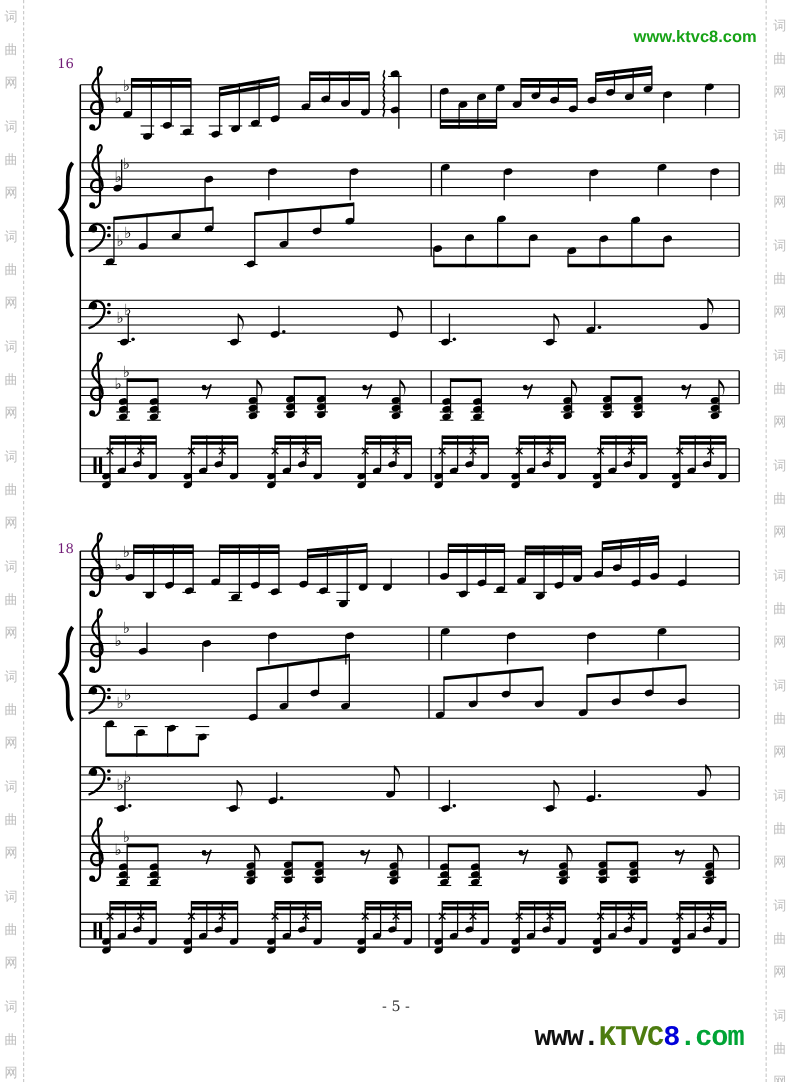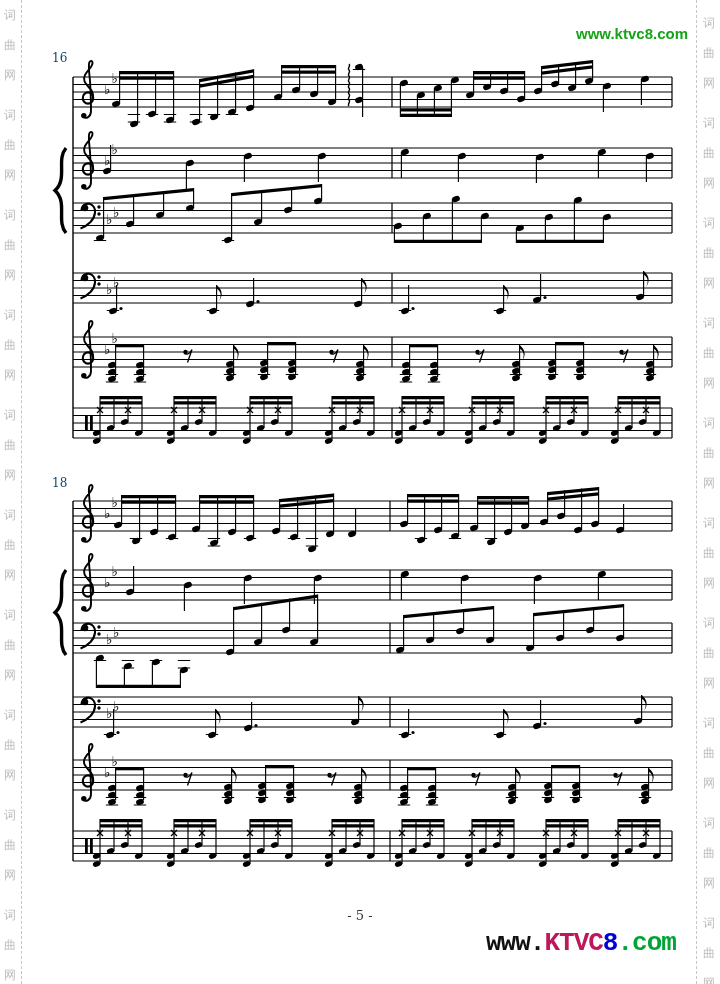--- a/index.html
+++ b/index.html
@@ -15,23 +15,23 @@
         font-weight:bold;font-size:26px;white-space:nowrap;letter-spacing:-1px}
   .wm-col{position:absolute;top:0;height:984px;width:16px;display:flex;flex-direction:column;
           align-items:center;overflow:hidden;color:var(--wm,#bdbdbd)}
   .wm-left{left:2px}
   .wm-right{left:701px;padding-top:8px}
   .wm-group{display:flex;flex-direction:column;margin-bottom:10px}
   .wm-group span{font-family:"DejaVu Sans",sans-serif;font-size:12px;line-height:30px;height:30px;text-align:center}
   .dash{position:absolute;top:0;height:984px;width:0;border-left:1px dashed var(--dash,#c6c6c6)}
   .dash-left{left:21px}
   .dash-right{left:696px}
-  .measure-num{position:absolute;font-family:"DejaVu Serif",serif;font-size:12px;color:#0c4a6e}
+  .measure-num{position:absolute;font-family:"DejaVu Serif",serif;font-size:12px;color:#701a75}
   .mn-1{left:52px;top:51px}
-  .mn-2{left:52px;top:476px}
+  .mn-2{left:52px;top:492px}
 </style>
 </head>
 <body>
 
 <div id="page">
 
   <div class="wm-col wm-left" id="wm-left">
       <div class="wm-group">
         <span>词</span>
         <span>曲</span>
@@ -1039,16 +1039,16 @@
         </g>
       </g>
     </svg>
 
   <div class="measure-num mn-1">16</div>
   <div class="measure-num mn-2">18</div>
 
   <div class="page-num">- 5 -</div>
 
   <div class="logo">
-    <span style="color: rgb(17, 17, 17); text-align: center;">www.</span><span style="color: #be185d;">KTVC</span><span style="color: rgb(0, 0, 217);">8</span><span style="color: rgb(0, 164, 53); margin-top: 21px;">.com</span>
+    <span style="color: rgb(17, 17, 17); text-align: center;">www.</span><span style="color: #4d7c0f;">KTVC</span><span style="color: rgb(0, 0, 217);">8</span><span style="color: rgb(0, 164, 53); margin-top: 21px;">.com</span>
   </div>
 
 </div>
 
 </body></html>

